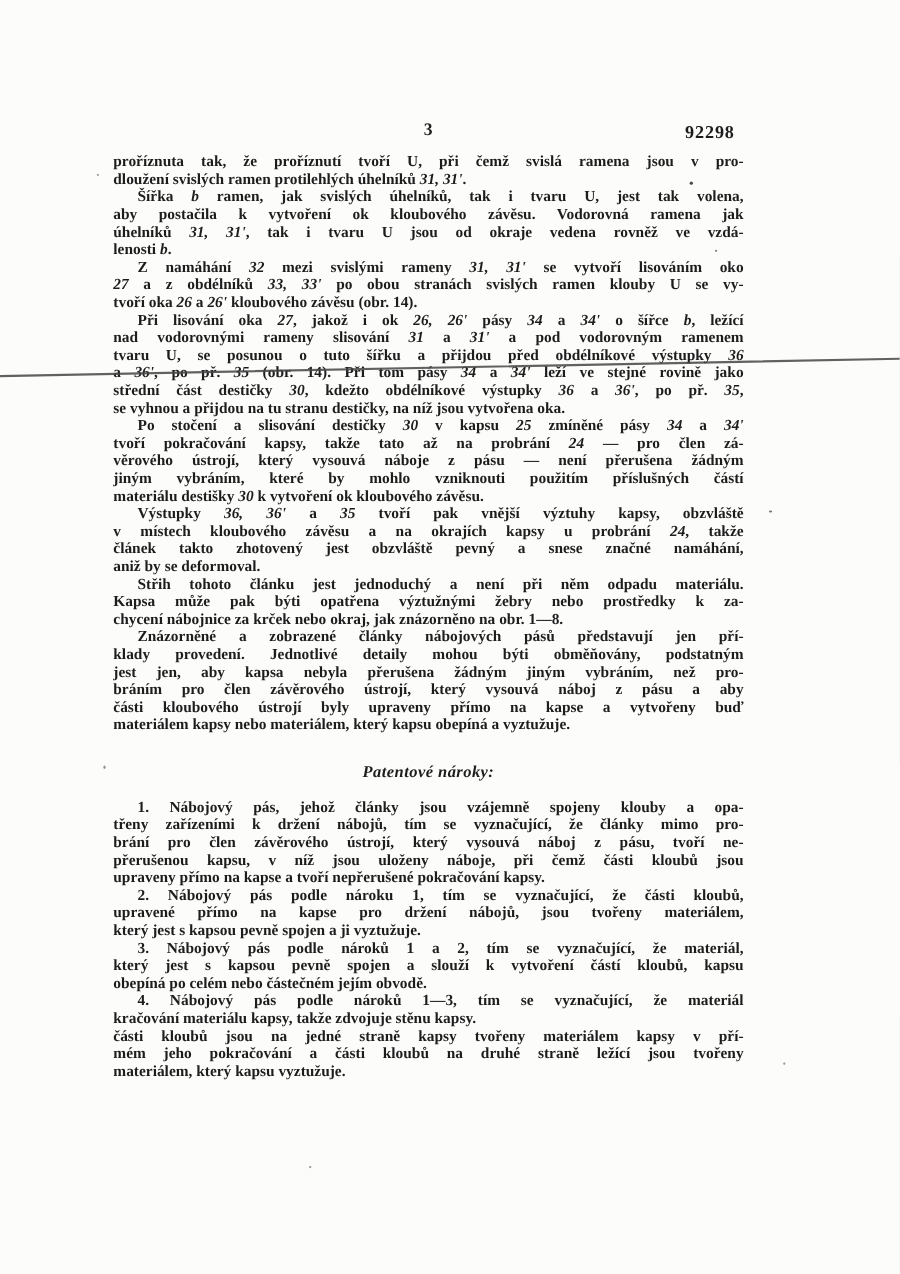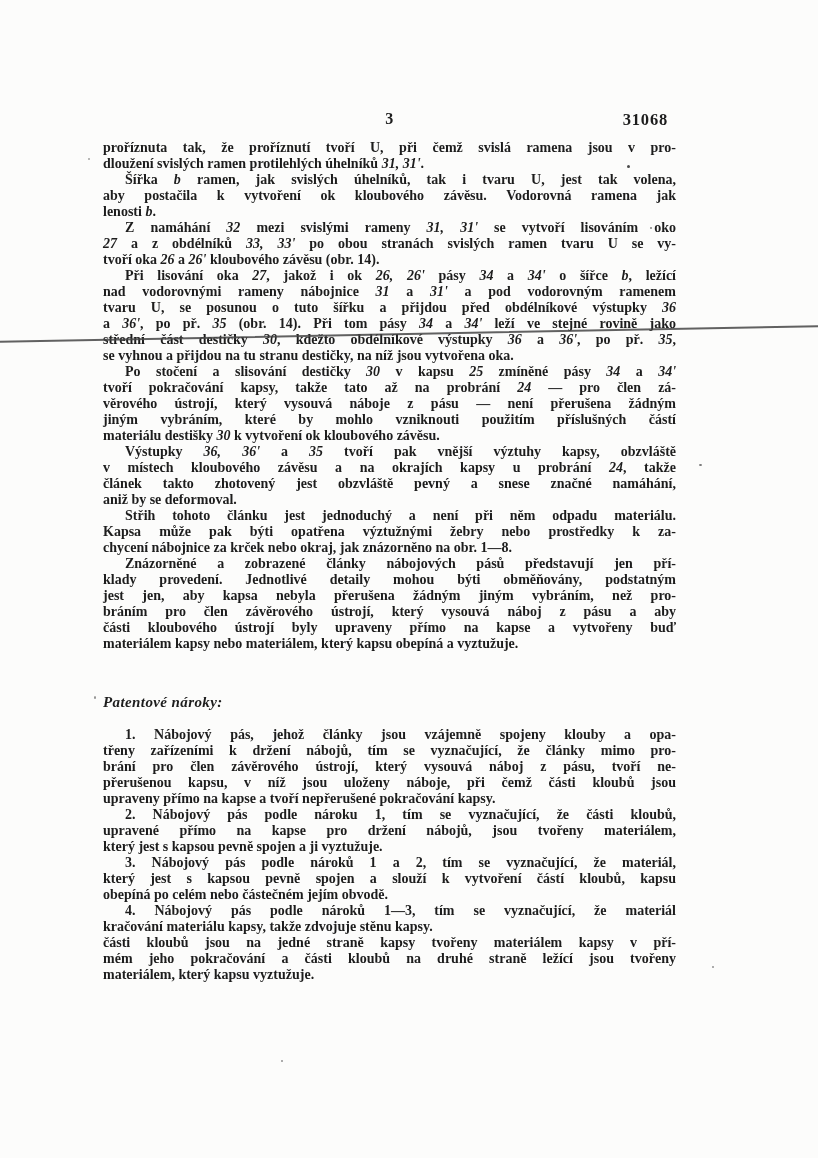--- a/index.html
+++ b/index.html
@@ -17,21 +17,21 @@
   .para{margin:0;padding:0;}
   .line{
     height:16px;line-height:16px;font-size:14px;
     text-align:justify;text-align-last:justify;text-justify:inter-word;
     white-space:nowrap;
   }
   .line.last{text-align-last:left;}
   .line.indent{text-indent:22px;}
   .line i{}
   .claims-heading{
-    position:absolute;left:103px;top:694px;width:573px;
+    position:absolute;left:103px;top:694px;width:573px;text-align:center;
     font-style:italic;font-size:15px;letter-spacing:.4px;
   }
   .scratch{
     position:absolute;left:-8px;top:341px;width:838px;height:2px;
     background:#454545;opacity:.85;border-radius:1px;
     transform:rotate(-1.1deg);transform-origin:left center;
   }
   .speck{position:absolute;background:#4a4a4a;border-radius:50%;}
   .s1{left:627px;top:165px;width:3px;height:3px;}
   .s2{left:650px;top:227px;width:2px;height:2px;opacity:.7;}
@@ -40,41 +40,42 @@
   .s5{left:88px;top:158px;width:2px;height:2px;opacity:.5;}
   .s6{left:712px;top:966px;width:2px;height:2px;opacity:.6;}
   .s7{left:94px;top:696px;width:2px;height:3px;opacity:.6;}
 </style>
 </head>
 <body>
 
 <div class="page">
   <div class="header-row">
     <div class="page-number">3</div>
-    <div class="doc-number">31068</div>
+    <div class="doc-number">92298</div>
   </div>
 
   <div class="textcol" id="body-text">
       <div class="para">
         <div class="line"><span>proříznuta tak, že proříznutí tvoří U, při čemž svislá ramena jsou v pro-</span></div>
         <div class="line last"><span>dloužení svislých ramen protilehlých úhelníků </span><i>31, 31'</i><span>.</span></div>
       </div>
       <div class="para">
         <div class="line indent"><span>Šířka </span><i>b</i><span> ramen, jak svislých úhelníků, tak i tvaru U, jest tak volena,</span></div>
         <div class="line"><span>aby postačila k vytvoření ok kloubového závěsu. Vodorovná ramena jak</span></div>
+        <div class="line"><span>úhelníků </span><i>31, 31'</i><span>, tak i tvaru U jsou od okraje vedena rovněž ve vzdá-</span></div>
         <div class="line last"><span>lenosti </span><i>b</i><span>.</span></div>
       </div>
       <div class="para">
         <div class="line indent"><span>Z namáhání </span><i>32</i><span> mezi svislými rameny </span><i>31, 31'</i><span> se vytvoří lisováním oko</span></div>
-        <div class="line"><i>27</i><span> a z obdélníků </span><i>33, 33'</i><span> po obou stranách svislých ramen tvaru U se vy-</span></div>
+        <div class="line"><i>27</i><span> a z obdélníků </span><i>33, 33'</i><span> po obou stranách svislých ramen klouby U se vy-</span></div>
         <div class="line last"><span>tvoří oka </span><i>26</i><span> a </span><i>26'</i><span> kloubového závěsu (obr. 14).</span></div>
       </div>
       <div class="para">
         <div class="line indent"><span>Při lisování oka </span><i>27</i><span>, jakož i ok </span><i>26, 26'</i><span> pásy </span><i>34</i><span> a </span><i>34'</i><span> o šířce </span><i>b</i><span>, ležící</span></div>
-        <div class="line"><span>nad vodorovnými rameny nábojnice </span><i>31</i><span> a </span><i>31'</i><span> a pod vodorovným ramenem</span></div>
+        <div class="line"><span>nad vodorovnými rameny slisování </span><i>31</i><span> a </span><i>31'</i><span> a pod vodorovným ramenem</span></div>
         <div class="line"><span>tvaru U, se posunou o tuto šířku a přijdou před obdélníkové výstupky </span><i>36</i></div>
         <div class="line"><span>a </span><i>36'</i><span>, po př. </span><i>35</i><span> (obr. 14). Při tom pásy </span><i>34</i><span> a </span><i>34'</i><span> leží ve stejné rovině jako</span></div>
         <div class="line"><span>střední část destičky </span><i>30</i><span>, kdežto obdélníkové výstupky </span><i>36</i><span> a </span><i>36'</i><span>, po př. </span><i>35</i><span>,</span></div>
         <div class="line last"><span>se vyhnou a přijdou na tu stranu destičky, na níž jsou vytvořena oka.</span></div>
       </div>
       <div class="para">
         <div class="line indent"><span>Po stočení a slisování destičky </span><i>30</i><span> v kapsu </span><i>25</i><span> zmíněné pásy </span><i>34</i><span> a </span><i>34'</i></div>
         <div class="line"><span>tvoří pokračování kapsy, takže tato až na probrání </span><i>24</i><span> — pro člen zá-</span></div>
         <div class="line"><span>věrového ústrojí, který vysouvá náboje z pásu — není přerušena žádným</span></div>
         <div class="line"><span>jiným vybráním, které by mohlo vzniknouti použitím příslušných částí</span></div>

